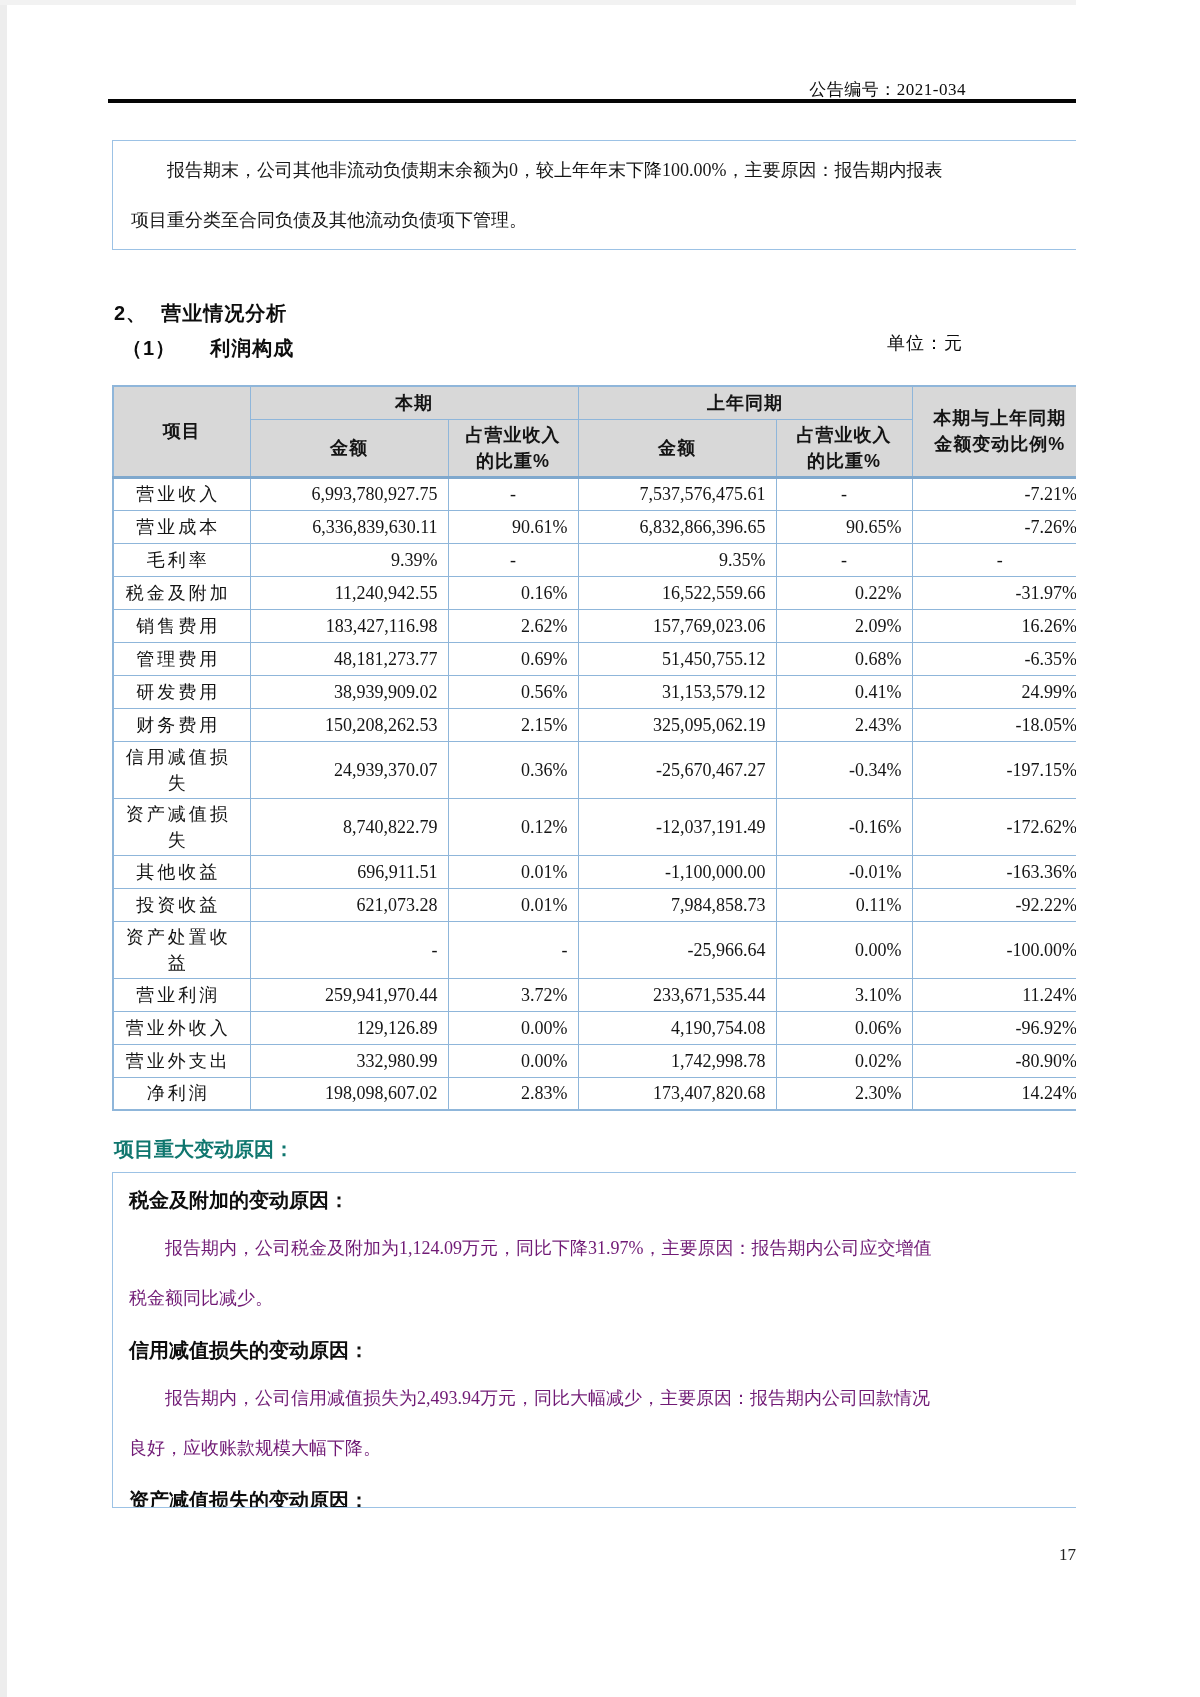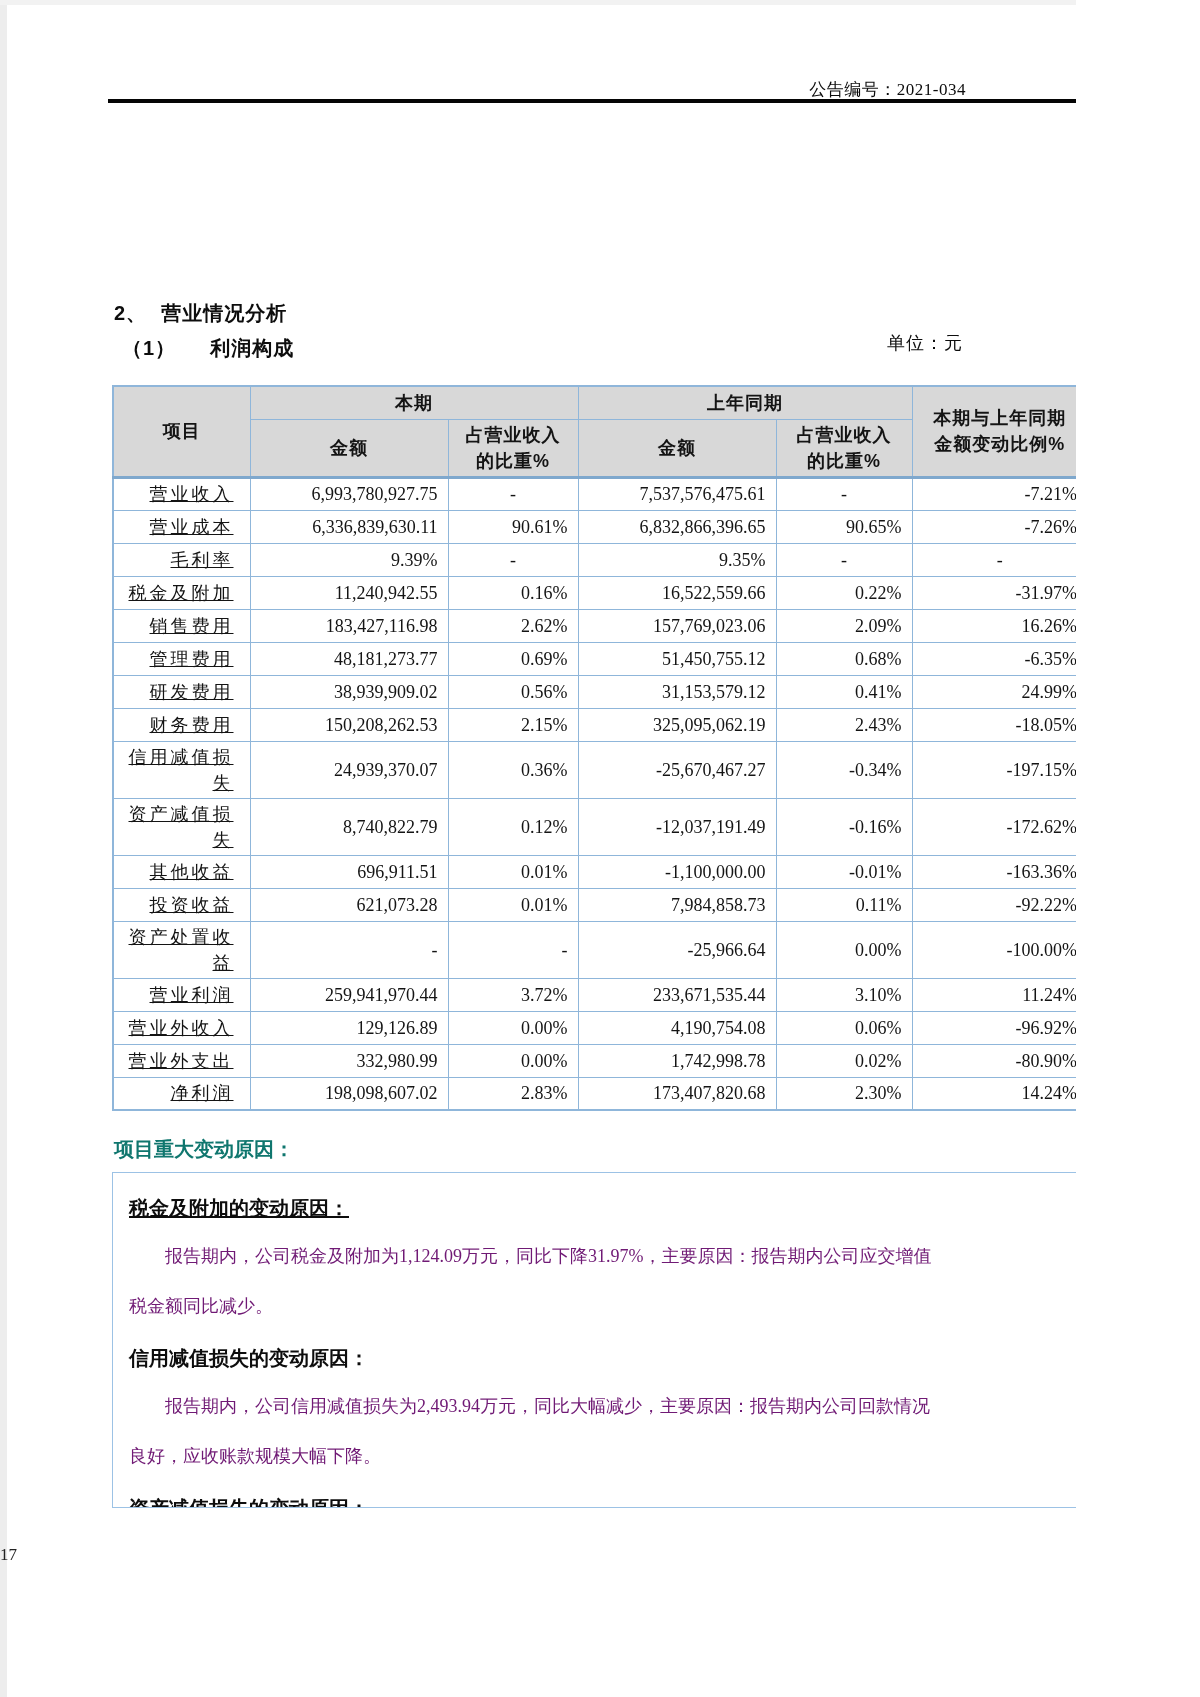--- a/index.html
+++ b/index.html
@@ -47,56 +47,58 @@
   table.profit thead th{
     background:#d8d8d8;font-family:"Liberation Sans","DejaVu Sans",sans-serif;
     font-weight:700;text-align:center;vertical-align:middle;
     white-space:pre-line;line-height:26px;padding:2px 4px;letter-spacing:1px;font-size:18px;
   }
   table.profit thead tr.h1 th{height:33px;}
   table.profit thead tr.h2 th{height:47px;}
   table.profit thead tr.h2 th, table.profit thead th[rowspan]{border-bottom:3px solid #7fa8cd;}
   table.profit tbody td{height:33px;line-height:26px;padding:2px 10px;vertical-align:middle;background:#fff;}
   table.profit td.lbl{
-    text-align:right;padding:2px 16px 2px 9px;letter-spacing:3px;word-break:break-all;text-decoration:underline;
+    text-align:center;padding:2px 16px 2px 9px;letter-spacing:3px;word-break:break-all;
   }
   table.profit td.num{text-align:right;}
   table.profit td.center{text-align:center;}
 
   .reasons-heading{
     position:absolute;left:114px;top:1136px;line-height:30px;
     font-family:Liberation Mono, monospace;font-weight:700;font-size:20px;color:#0f766e;
   }
   .reasons-box{
     position:absolute;left:112px;top:1172px;width:976px;height:336px;
     border:1.5px solid #9cc2e5;box-sizing:border-box;padding:6px 16px 4px;overflow:hidden;
   }
   .reason-title{
     font-family:"Liberation Sans","DejaVu Sans",sans-serif;font-weight:700;
     font-size:20px;line-height:34px;margin:10px 0 6px;color:#0d0d0d;
   }
-  .reason-title:first-child{margin-top:12px;text-decoration:underline;}
+  .reason-title:first-child{margin-top:4px;}
   .reason-text{
     font-size:18px;line-height:50px;margin:0;white-space:pre-wrap;text-indent:2em;color:#701a75;
   }
   .page-number{
-    position:absolute;left:0;top:1545px;width:100%;text-align:left;
+    position:absolute;left:0;top:1545px;width:100%;text-align:right;
     font-size:17px;color:#222;
   }
 </style>
 </head>
 <body>
 
 <div class="page">
   <div class="scan-edge-left"></div>
   <div class="scan-edge-top"></div>
 
   <div class="doc-no">公告编号：2021-034</div>
   <div class="top-rule"></div>
 
+  <div class="notice-box">报告期末，公司其他非流动负债期末余额为0，较上年年末下降100.00%，主要原因：报告期内报表
+项目重分类至合同负债及其他流动负债项下管理。</div>
 
   <div class="sec-heading sec-2">
     <span>2、</span><span class="gap"></span><span>营业情况分析</span>
   </div>
   <div class="sec-heading sub-1">
     <span>（1）</span><span class="gap"></span><span>利润构成</span>
   </div>
 
   <div class="unit-label">单位：元</div>
 

